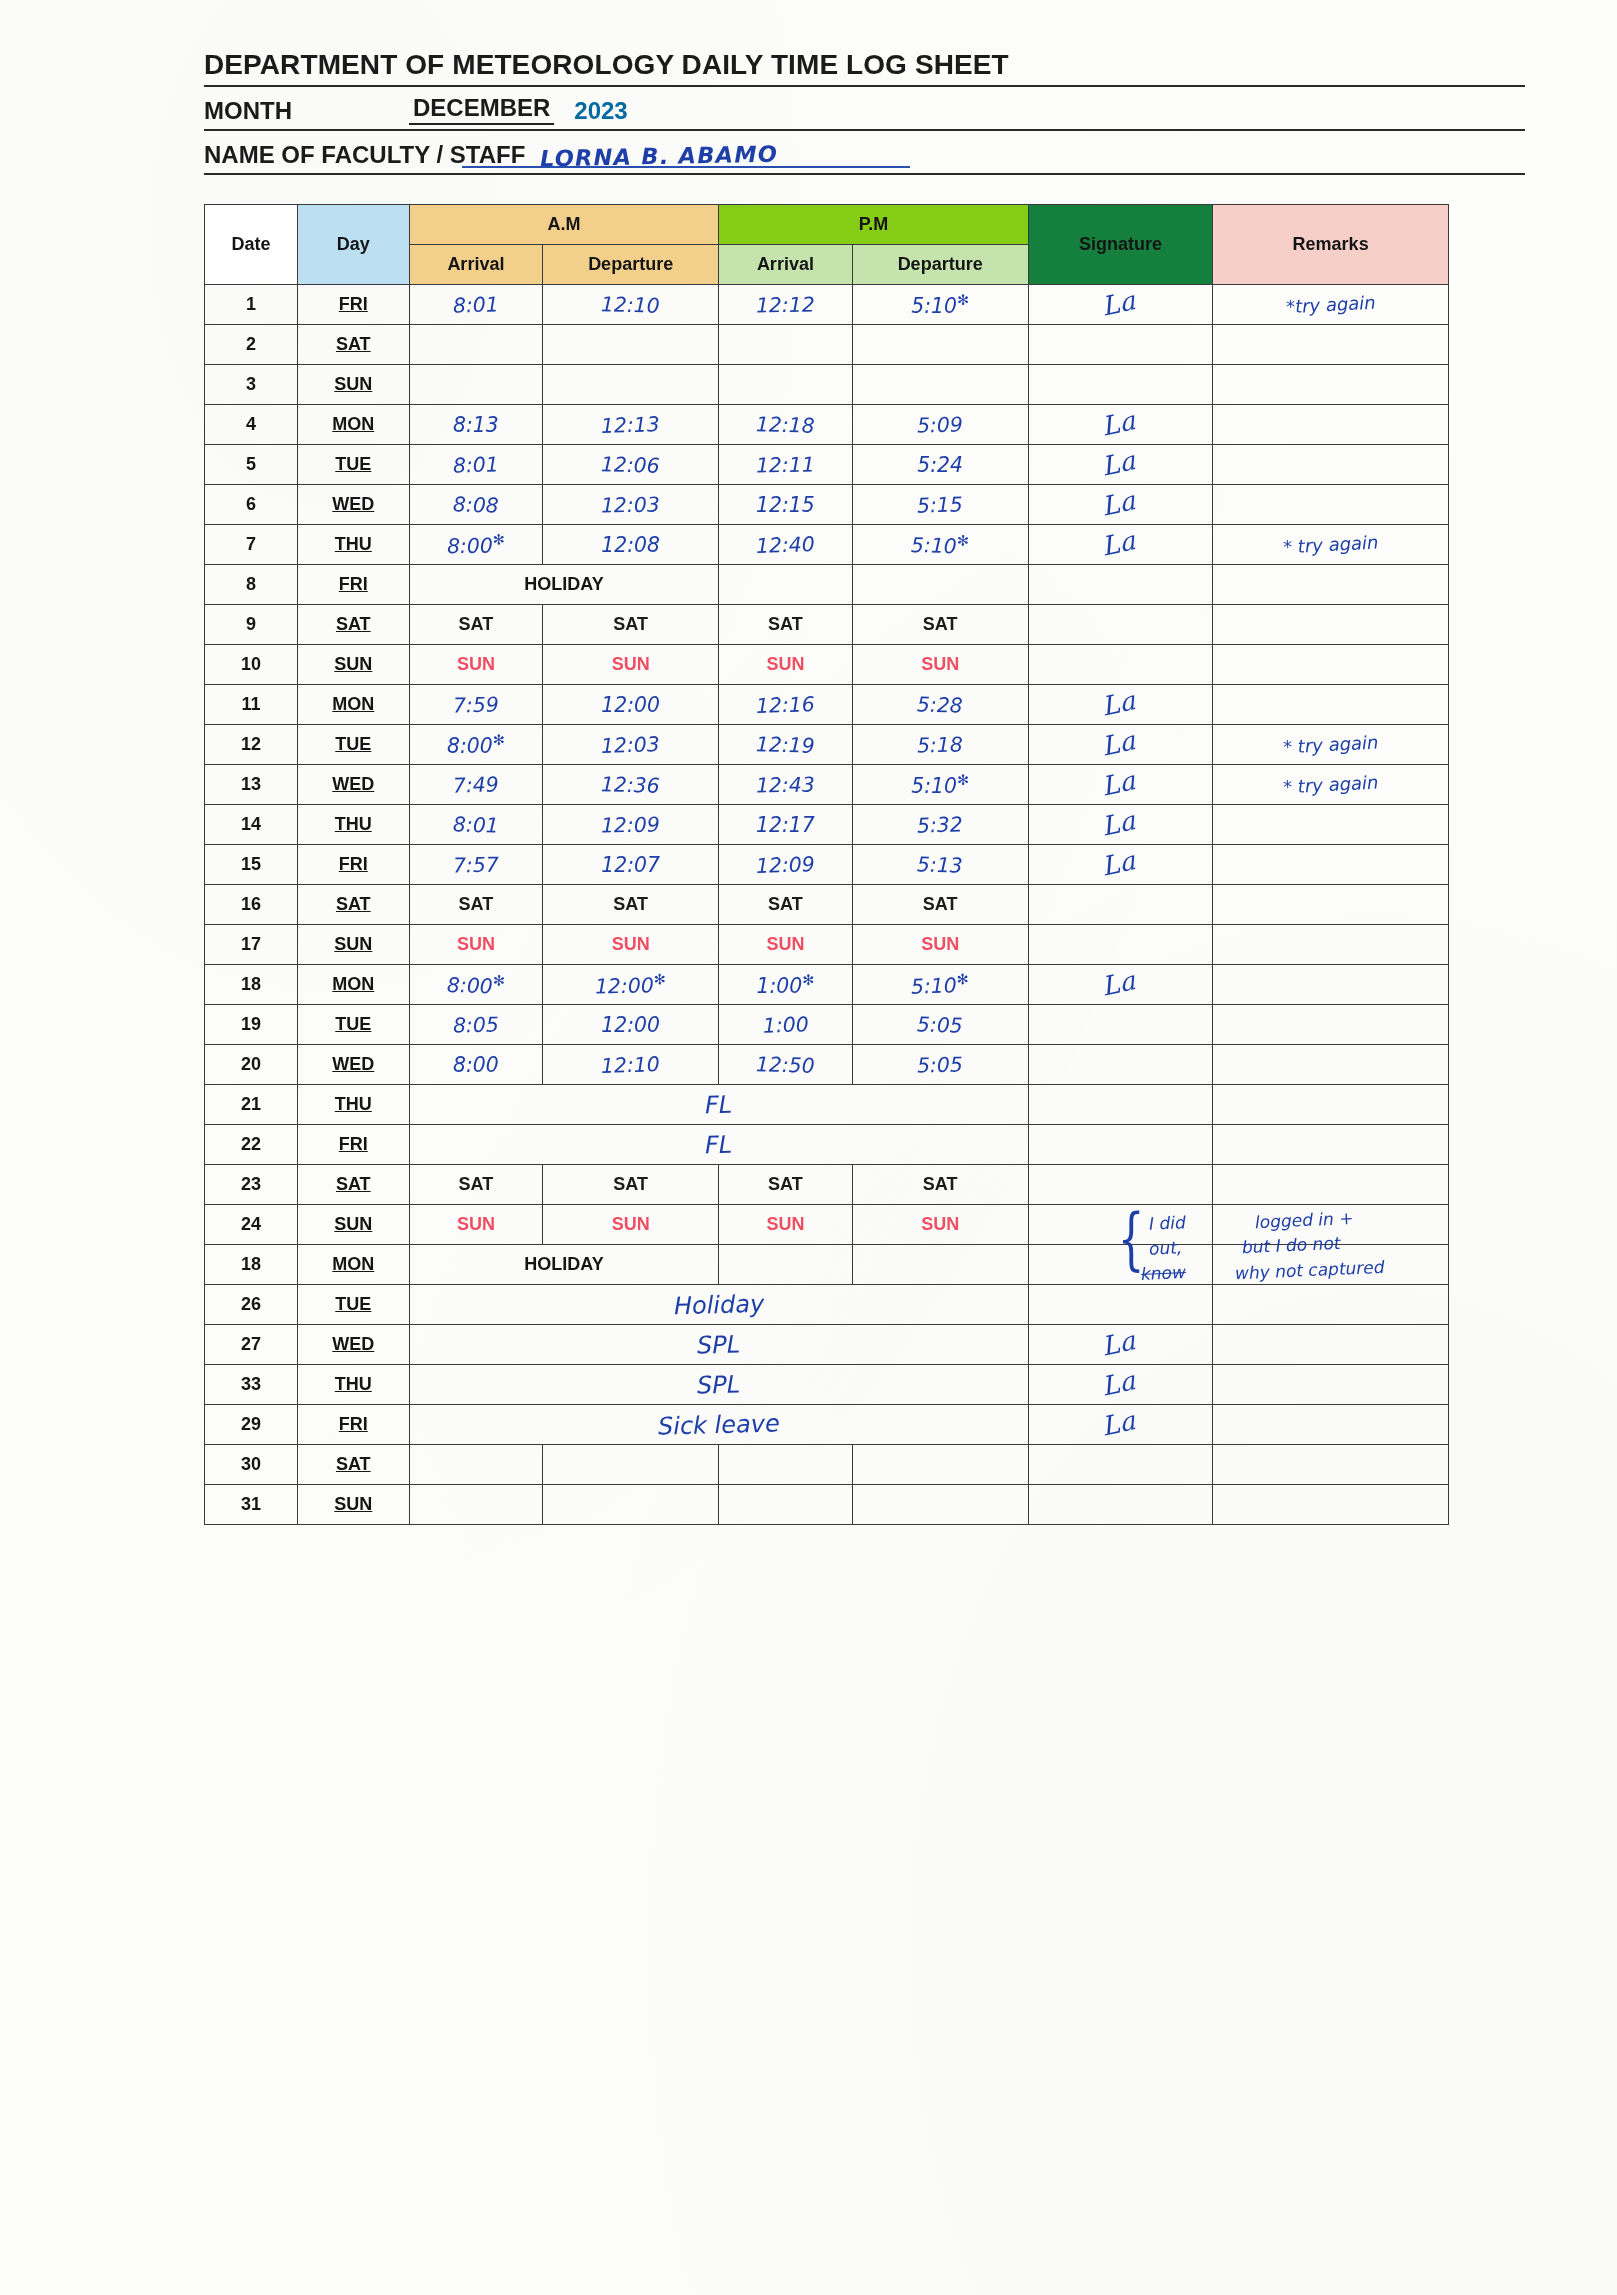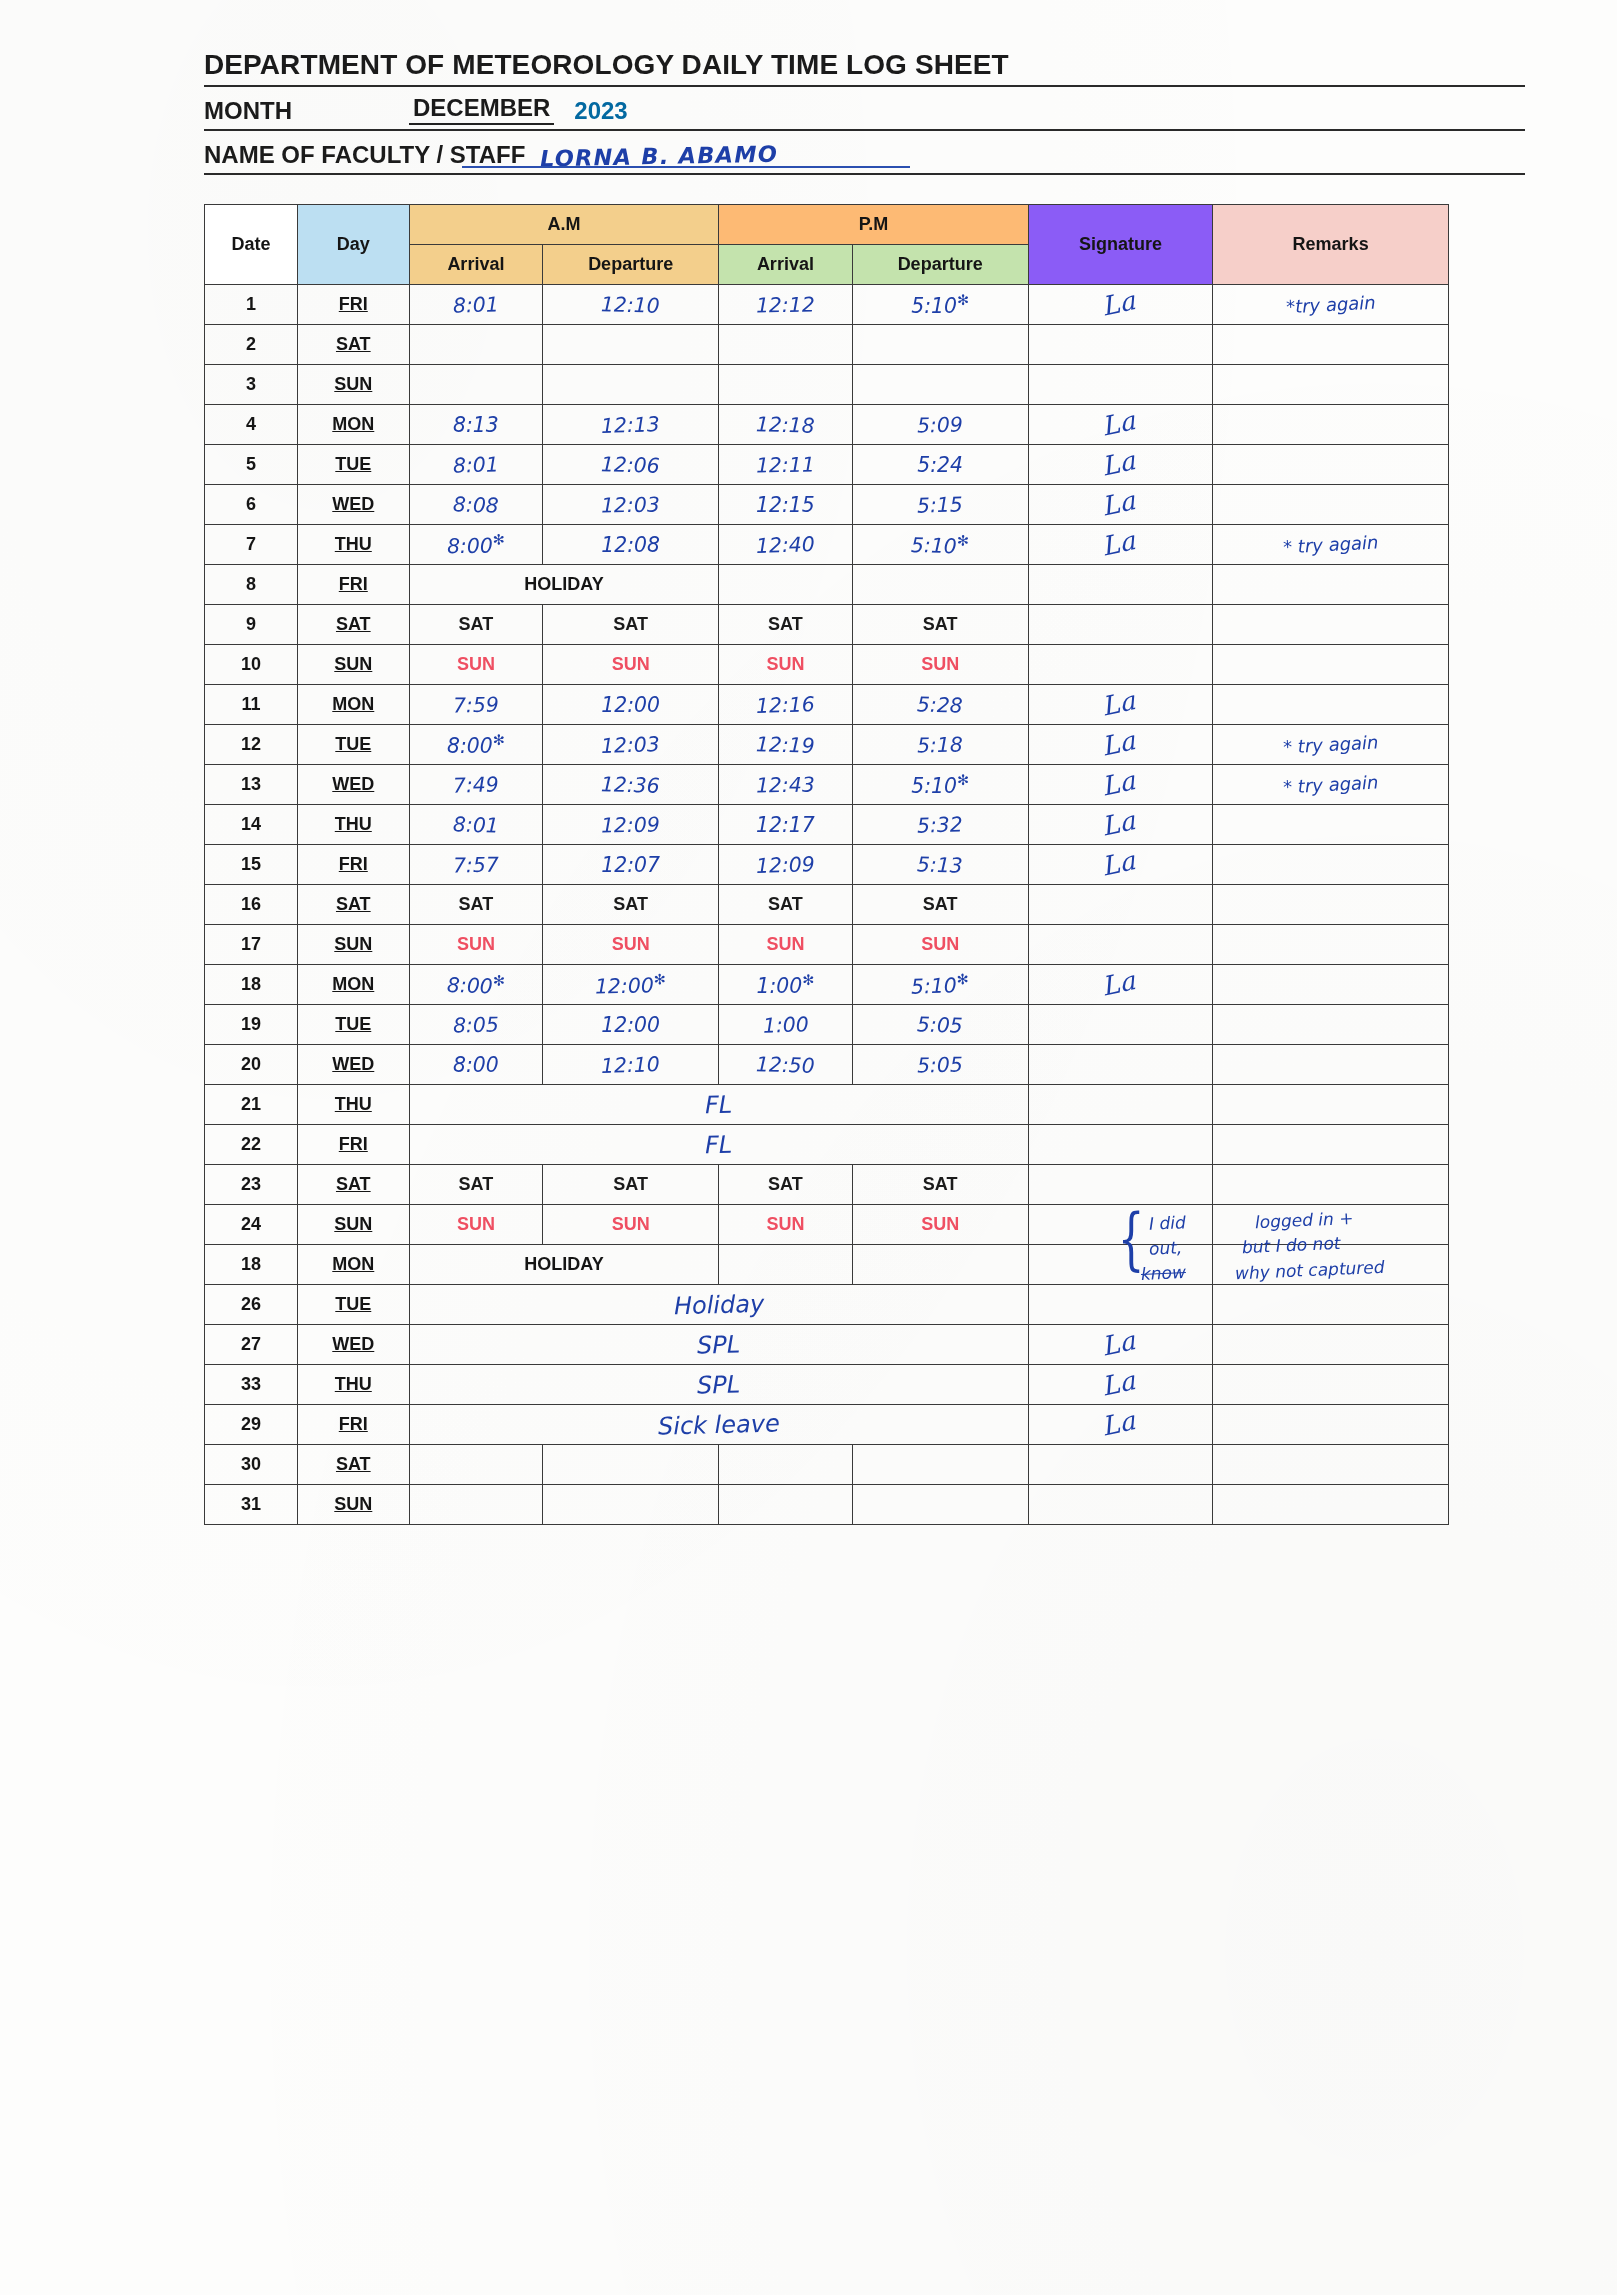--- a/index.html
+++ b/index.html
@@ -115,26 +115,26 @@
   col.c-pma  { width: 112px; }
   col.c-pmd  { width: 148px; }
   col.c-sig  { width: 155px; }
   col.c-rem  { width: 198px; }
 
   th.hdr {
     font-weight: bold;
     font-size: 18.4px;
   }
   th.am-group { background: #f3cf8c; font-size: 19px; }
-  th.pm-group { background: #fdba74; font-size: 19px; }
+  th.pm-group { background: #84cc16; font-size: 19px; }
   th.date-h   { background: #ffffff; }
   th.day-h    { background: #bcdff2; }
   th.sub-am   { background: #f3cf8c; }
   th.sub-pm   { background: #c4e3ad; }
-  th.sig-h    { background: #8b5cf6; }
+  th.sig-h    { background: #15803d; }
   th.rem-h    { background: #f6cfc9; }
 
   td.date {
     text-align: right;
     padding-right: 8px;
     font-weight: bold;
     font-size: 19px;
   }
   td.day {
     text-align: left;

